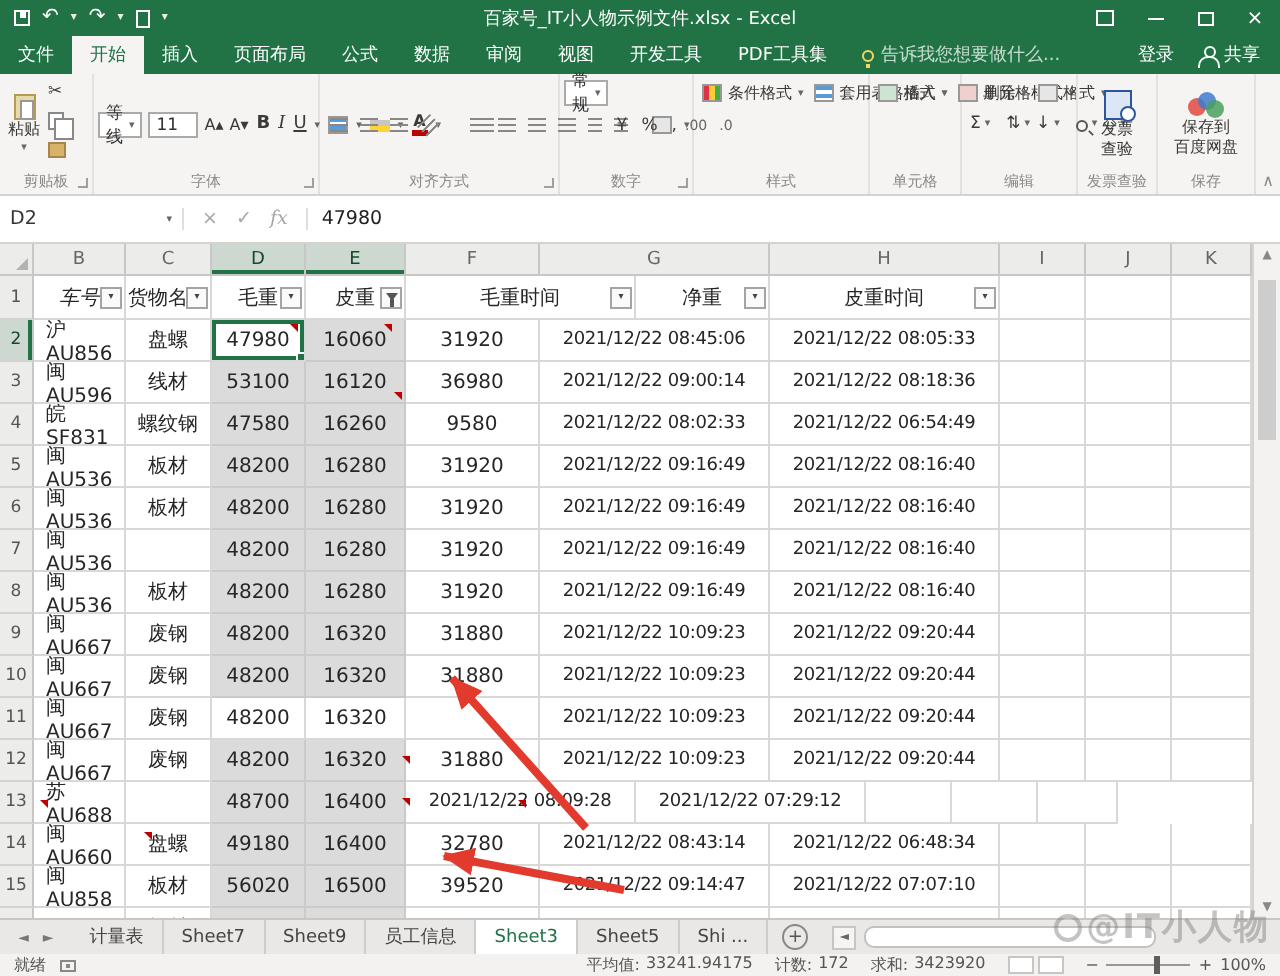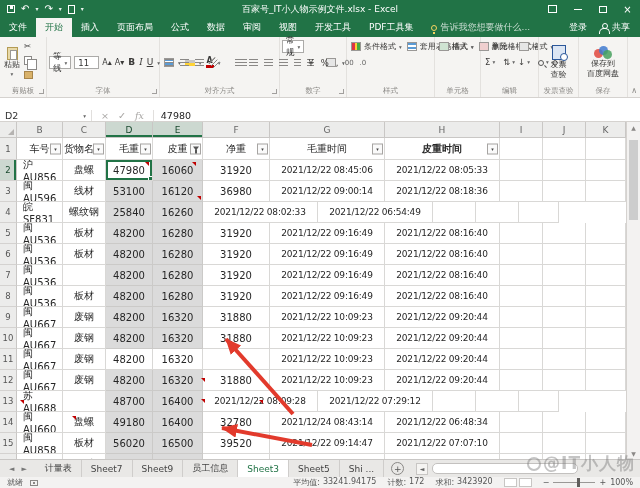--- a/index.html
+++ b/index.html
@@ -69,21 +69,21 @@
   .inv-ic{width:14px;height:15px;border:1px solid #2b579a;background:#dce6f4;position:relative}
   .inv-ic::after{content:"";position:absolute;right:-3px;bottom:-2px;width:6px;height:6px;border:1.5px solid #2b579a;border-radius:50%;background:#fff}
   .bd-ic{position:relative;width:18px;height:13px}
   .bd-ic i{position:absolute;width:9px;height:9px;border-radius:50%;opacity:.85}
   .bd-ic i:nth-child(1){left:0;top:3px;background:#e0483e}
   .bd-ic i:nth-child(2){left:5px;top:0;background:#3f7ad0}
   .bd-ic i:nth-child(3){left:9px;top:4px;background:#46a05e}
   .collapse{position:absolute;right:3px;bottom:2px;font-size:8px;color:#8c8a87}
 
   
-  .formulabar{position:absolute;top:98px;left:0;right:0;height:24px;background:#fff;border-bottom:1px solid #d5d2cf;display:flex;align-items:flex-end;font-size:9.5px;color:#333}
+  .formulabar{position:absolute;top:98px;left:0;right:0;height:24px;background:#fff;border-bottom:1px solid #d5d2cf;display:flex;align-items:center;font-size:9.5px;color:#333}
   .namebox{width:92px;border-right:1px solid #e1dfdd;display:flex;align-items:center;padding:0 5px}
   .namebox .v{margin-left:auto;color:#666}
   .fxbtns{display:flex;align-items:center;gap:9px;padding:0 9px;color:#a9a7a5;border-right:1px solid #e1dfdd}
   .fx{font-style:italic;font-family:"DejaVu Serif",serif}
   .fvalue{display:flex;align-items:center;padding-left:7px;color:#222}
 
   
   .grid{position:absolute;top:122px;left:0;width:626px;height:337px;background:#fff;overflow:hidden}
   .colheads{display:flex;height:16px;background:#ececeb;border-bottom:1px solid #c9c7c5}
   .chd{border-right:1px solid #c9c7c5;font-size:9px;color:#666;display:flex;align-items:center;justify-content:center;flex:none}
@@ -450,39 +450,39 @@
       <div class="chd" style="width: 67px;">F</div>
       <div class="chd" style="width: 115px;">G</div>
       <div class="chd" style="width: 115px;">H</div>
       <div class="chd" style="width: 43px;">I</div>
       <div class="chd" style="width: 43px;">J</div>
       <div class="chd" style="width: 40px;">K</div>
     </div>
   <div id="grid-rows">
       <div class="grow hdr">
         <div class="rnh">1</div>
-        <div class="cell" style="width: 46px;">车号<span class="fbtn">
+        <div class="cell" style="width: 46px; font-style: italic;">车号<span class="fbtn">
             <span>▾</span>
           </span></div>
         <div class="cell" style="width: 43px;">货物名称<span class="fbtn">
             <span>▾</span>
           </span></div>
         <div class="cell" style="width: 47px;">毛重<span class="fbtn">
             <span>▾</span>
           </span></div>
         <div class="cell" style="width: 50px;">皮重<span class="fbtn">
             <span class="funnel"></span>
           </span></div>
+        <div class="cell" style="width: 115px;">毛重时间<span class="fbtn">
+            <span>▾</span>
+          </span></div>
         <div class="cell" style="width: 67px;">净重<span class="fbtn">
             <span>▾</span>
           </span></div>
-        <div class="cell" style="width: 115px;">毛重时间<span class="fbtn">
-            <span>▾</span>
-          </span></div>
-        <div class="cell" style="width: 115px; font-weight: bold;">皮重时间<span class="fbtn">
+        <div class="cell" style="width: 115px;">皮重时间<span class="fbtn">
             <span>▾</span>
           </span></div>
         <div class="cell" style="width: 43px;"></div>
         <div class="cell" style="width: 43px;"></div>
         <div class="cell" style="width: 40px;"></div>
       </div>
       <div class="grow">
         <div class="rnh hl">2</div>
         <div class="cell left" style="width: 46px;">沪AU856</div>
         <div class="cell" style="width: 43px;">盘螺</div>
@@ -505,22 +505,23 @@
         <div class="cell time" style="width: 115px;">2021/12/22 09:00:14</div>
         <div class="cell time" style="width: 115px;">2021/12/22 08:18:36</div>
         <div class="cell" style="width: 43px;"></div>
         <div class="cell" style="width: 43px;"></div>
         <div class="cell" style="width: 40px;"></div>
       </div>
       <div class="grow">
         <div class="rnh">4</div>
         <div class="cell left" style="width: 46px;">皖SF831</div>
         <div class="cell" style="width: 43px; font-family: Liberation Serif, serif;">螺纹钢</div>
-        <div class="cell fill" style="width: 47px;">25840</div>
+        <div class="cell fill" style="width: 47px;">47580</div>
         <div class="cell fill" style="width: 50px;">16260</div>
+        <div class="cell" style="width: 67px;">9580</div>
         <div class="cell time" style="width: 115px;">2021/12/22 08:02:33</div>
         <div class="cell time" style="width: 115px;">2021/12/22 06:54:49</div>
         <div class="cell" style="width: 43px;"></div>
         <div class="cell" style="width: 43px;"></div>
         <div class="cell" style="width: 40px;"></div>
       </div>
       <div class="grow">
         <div class="rnh">5</div>
         <div class="cell left" style="width: 46px;">闽AU536</div>
         <div class="cell" style="width: 43px;">板材</div>
@@ -636,21 +637,21 @@
         <div class="cell" style="width: 43px;"></div>
         <div class="cell" style="width: 40px;"></div>
       </div>
       <div class="grow">
         <div class="rnh">14</div>
         <div class="cell left" style="width: 46px;">闽AU660</div>
         <div class="cell" style="width: 43px;">盘螺</div>
         <div class="cell fill" style="width: 47px;">49180</div>
         <div class="cell fill" style="width: 50px;">16400</div>
         <div class="cell" style="width: 67px;">32780</div>
-        <div class="cell time" style="width: 115px;">2021/12/24 08:43:14</div>
+        <div class="cell time" style="width: 115px;">2021/12/22 08:43:14</div>
         <div class="cell time" style="width: 115px;">2021/12/22 06:48:34</div>
         <div class="cell" style="width: 43px;"></div>
         <div class="cell" style="width: 43px;"></div>
         <div class="cell" style="width: 40px;"></div>
       </div>
       <div class="grow">
         <div class="rnh">15</div>
         <div class="cell left" style="width: 46px;">闽AU858</div>
         <div class="cell" style="width: 43px;">板材</div>
         <div class="cell fill" style="width: 47px;">56020</div>

